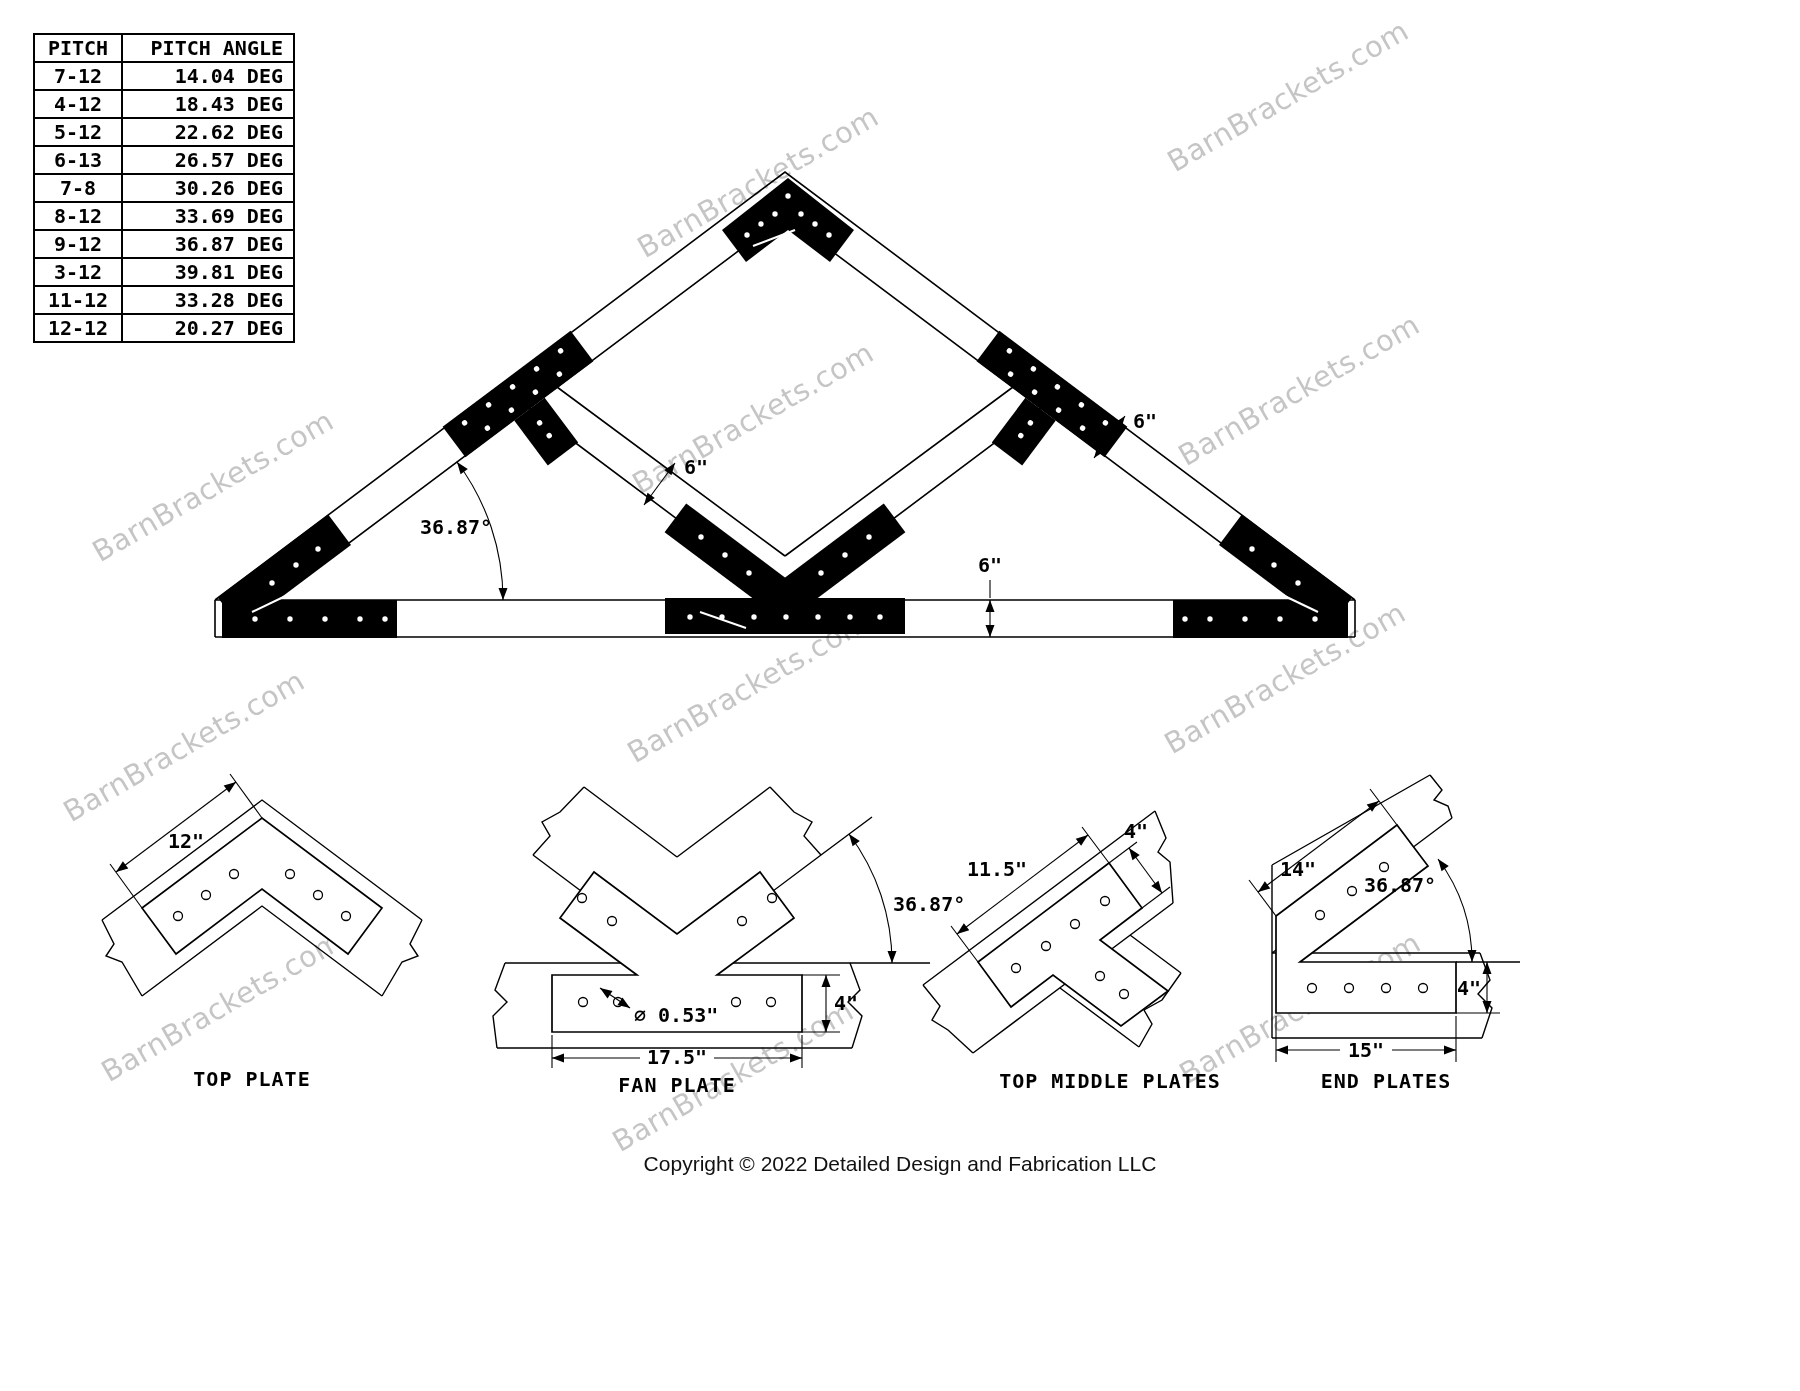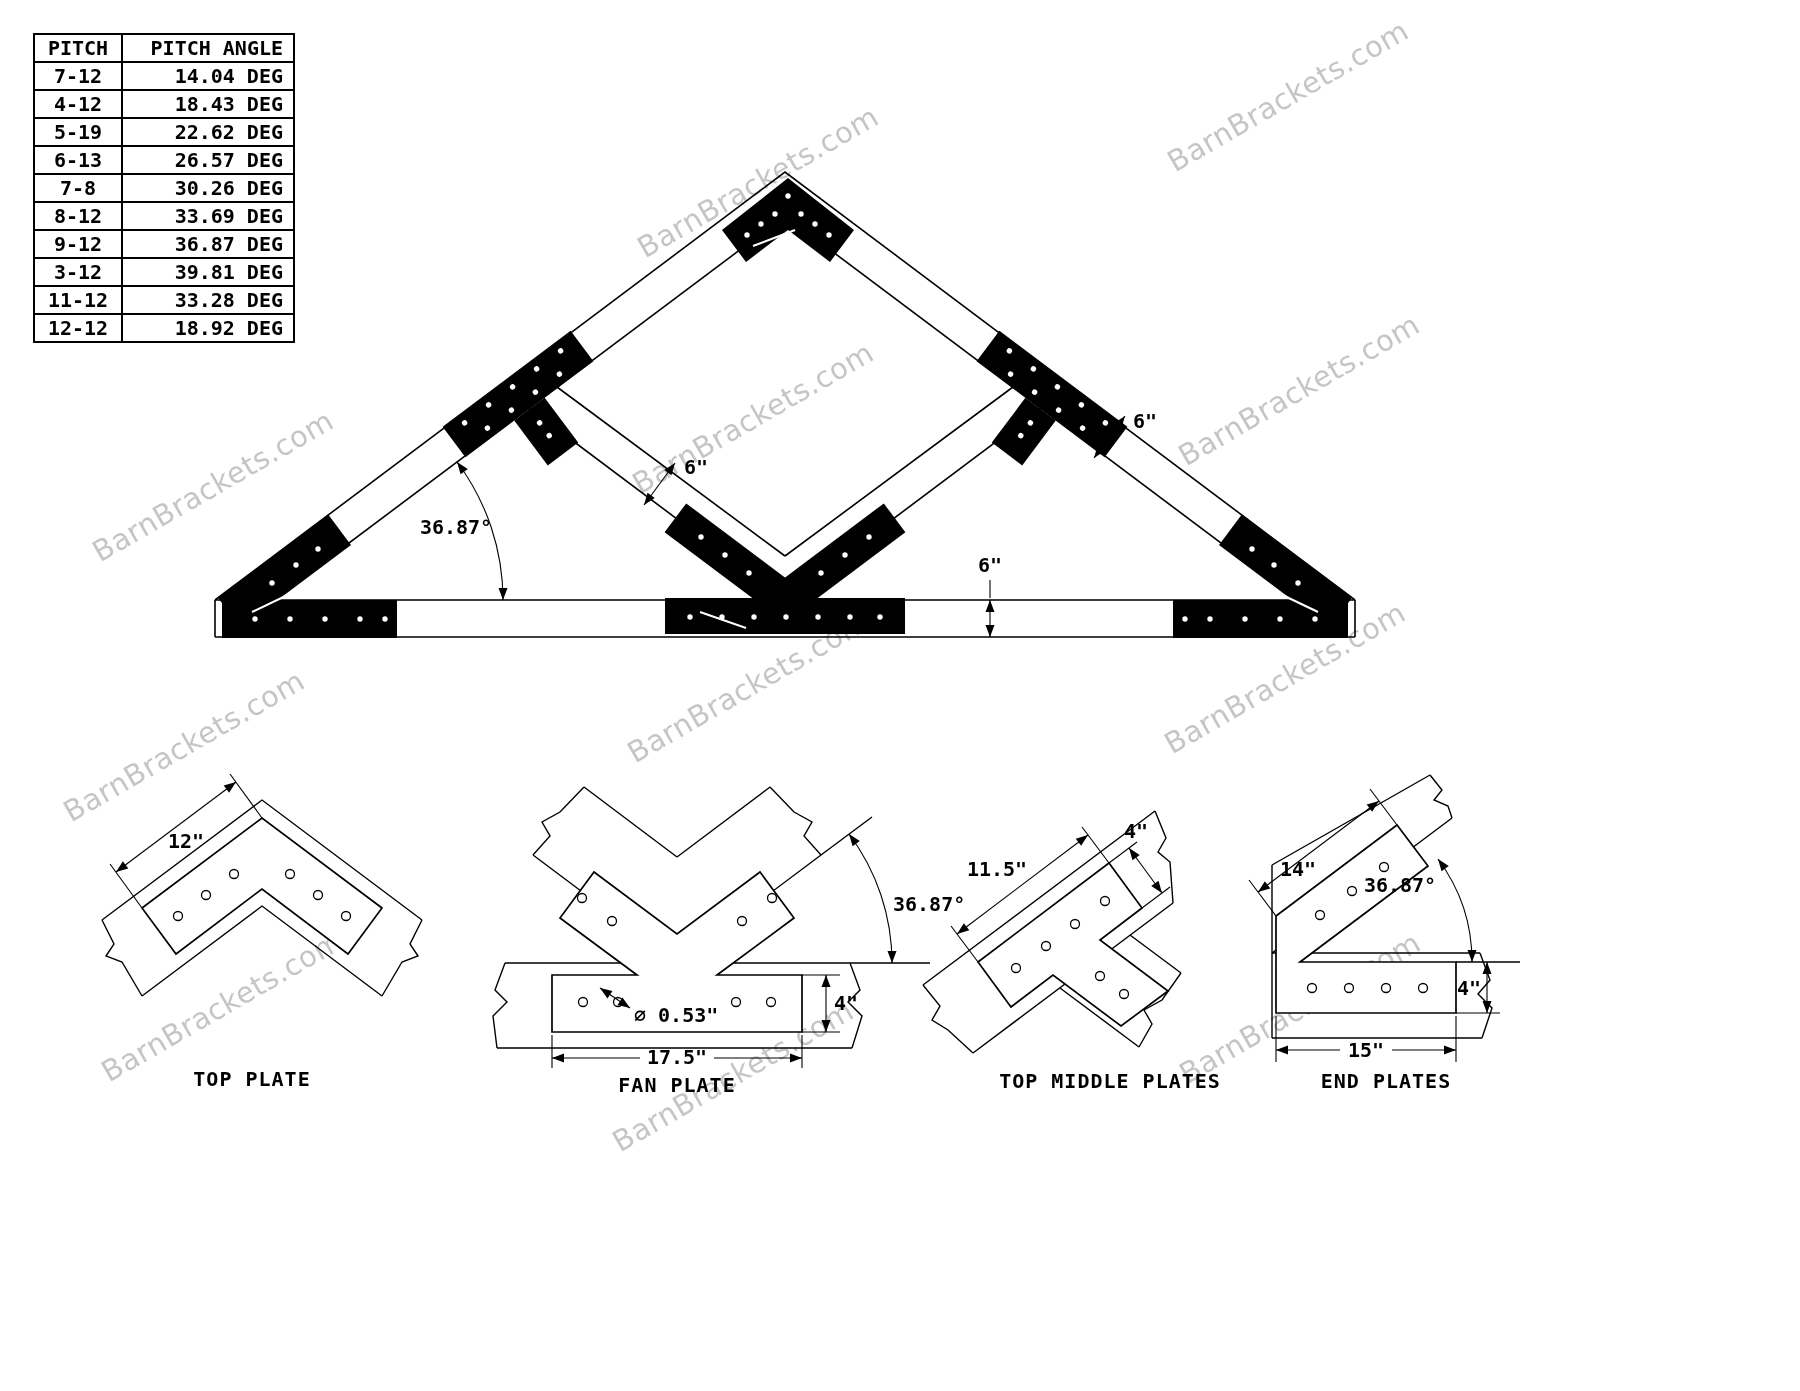--- a/index.html
+++ b/index.html
@@ -321,21 +321,21 @@
     <tbody>
       <tr>
           <td>7-12</td>
           <td>14.04 DEG</td>
         </tr>
       <tr>
           <td>4-12</td>
           <td>18.43 DEG</td>
         </tr>
       <tr>
-          <td>5-19</td>
+          <td>5-12</td>
           <td>22.62 DEG</td>
         </tr>
       <tr>
           <td>6-13</td>
           <td>26.57 DEG</td>
         </tr>
       <tr>
           <td>7-8</td>
           <td>30.26 DEG</td>
         </tr>
@@ -350,19 +350,20 @@
       <tr>
           <td>3-12</td>
           <td>39.81 DEG</td>
         </tr>
       <tr>
           <td>11-12</td>
           <td>33.28 DEG</td>
         </tr>
       <tr>
           <td>12-12</td>
-          <td>18.92 DEG</td>
+          <td>20.27 DEG</td>
         </tr>
     </tbody>
   </table>
 
+  <div id="copyright">Copyright © 2022 Detailed Design and Fabrication LLC</div>
 
 </div>
 
 </body></html>

